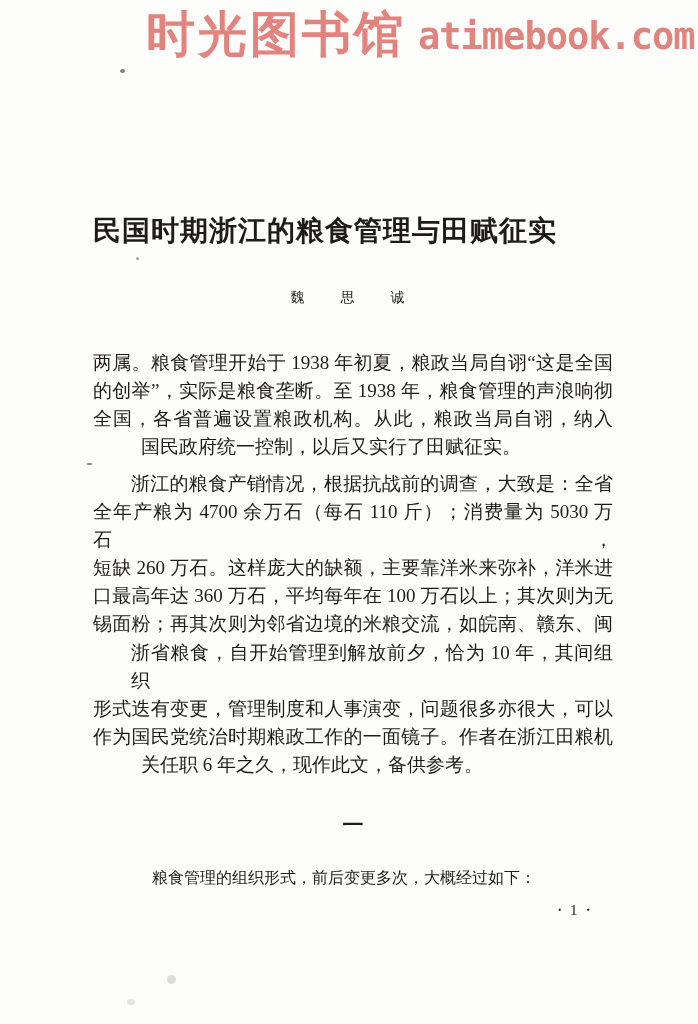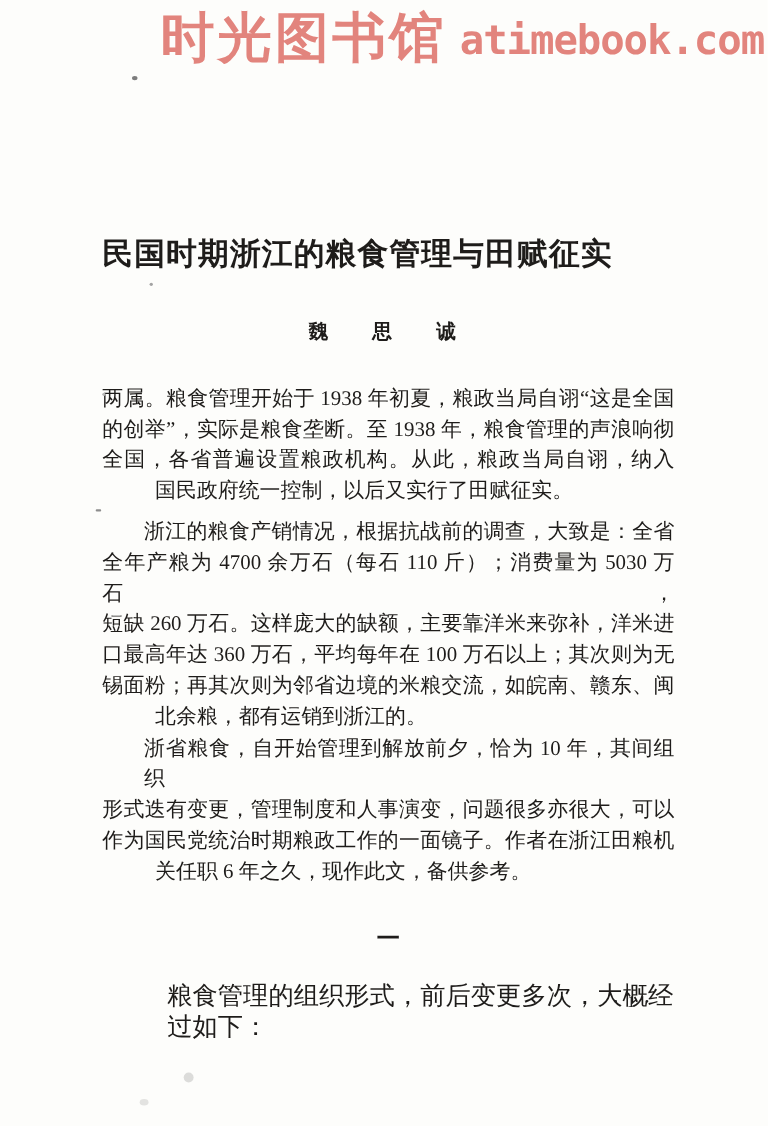--- a/index.html
+++ b/index.html
@@ -46,23 +46,22 @@
     font-weight: bold;
     letter-spacing: 1px;
     white-space: nowrap;
   }
   .article-author {
     position: absolute;
     top: 289px;
     left: 93px;
     width: 520px;
     text-align: center;
-    font-size: 18px;
+    font-size: 14px;
     letter-spacing: 11px;
-    font-weight: bold;
   }
   
   .content {
     position: absolute;
     left: 93px;
     top: 349px;
     width: 520px;
     font-size: 19px;
     line-height: 28px;
   }
@@ -79,21 +78,21 @@
   .section-marker {
     margin-top: 32px;
     text-align: center;
     font-weight: bold;
     font-size: 21px;
     line-height: 28px;
   }
   .closing-line {
     margin-top: 25px;
     padding-left: 59px;
-    font-size: 23px;
+    font-size: 16px;
   }
   .page-number {
     position: absolute;
     top: 901px;
     left: 552px;
     font-size: 15px;
     letter-spacing: 3px;
     color: #222;
   }
   
@@ -126,21 +125,20 @@
       <div class="line">全国，各省普遍设置粮政机构。从此，粮政当局自诩，纳入</div>
       <div class="line last">国民政府统一控制，以后又实行了田赋征实。</div>
     </div>
 
     <div class="para p2">
       <div class="line first">浙江的粮食产销情况，根据抗战前的调查，大致是：全省</div>
       <div class="line">全年产粮为 4700 余万石（每石 110 斤）；消费量为 5030 万石，</div>
       <div class="line">短缺 260 万石。这样庞大的缺额，主要靠洋米来弥补，洋米进</div>
       <div class="line">口最高年达 360 万石，平均每年在 100 万石以上；其次则为无</div>
       <div class="line">锡面粉；再其次则为邻省边境的米粮交流，如皖南、赣东、闽</div>
-      <div class="line last">北余粮，都有运销到浙江的。</div>
     </div>
 
     <div class="para p3">
       <div class="line first">浙省粮食，自开始管理到解放前夕，恰为 10 年，其间组织</div>
       <div class="line">形式迭有变更，管理制度和人事演变，问题很多亦很大，可以</div>
       <div class="line">作为国民党统治时期粮政工作的一面镜子。作者在浙江田粮机</div>
       <div class="line last">关任职 6 年之久，现作此文，备供参考。</div>
     </div>
 
     <div class="section-marker">一</div>

